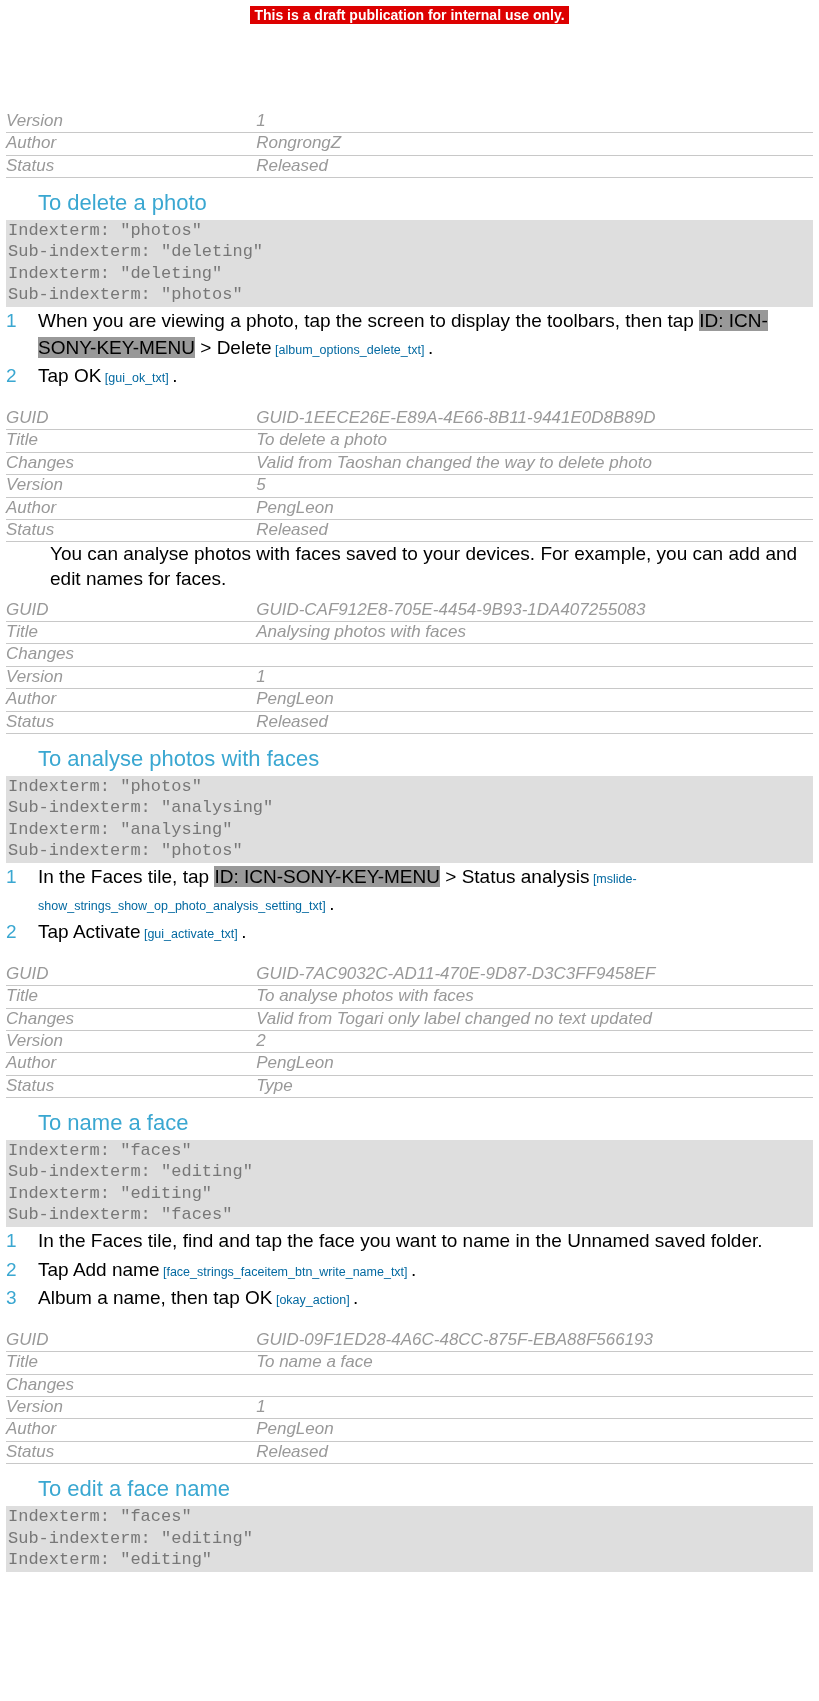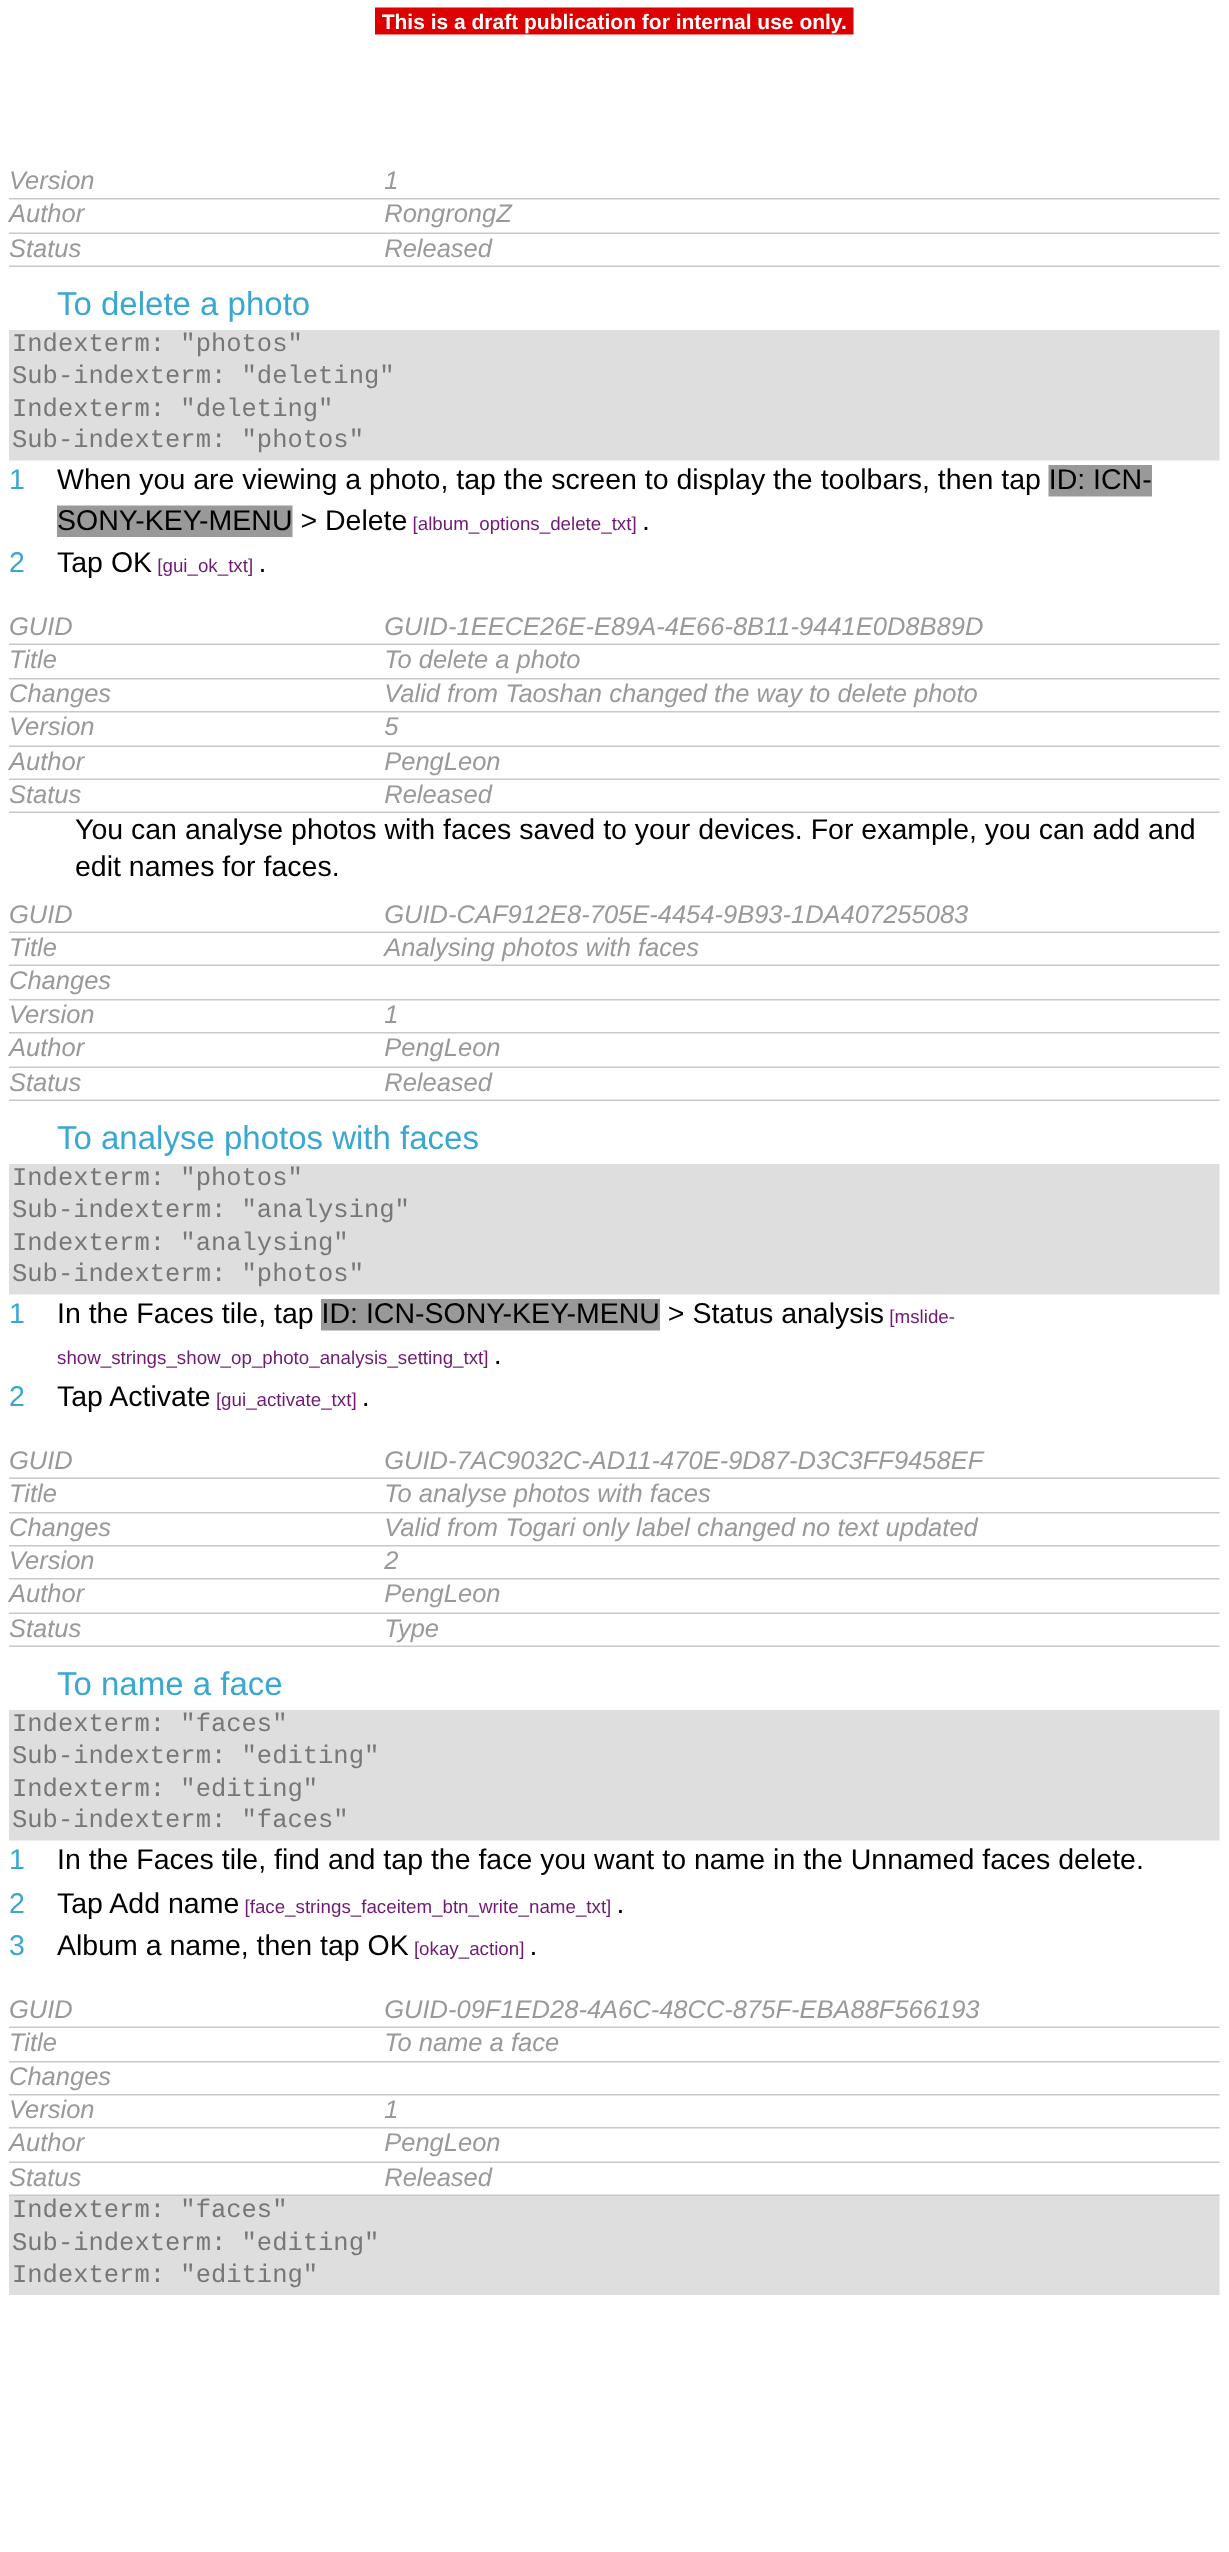--- a/index.html
+++ b/index.html
@@ -79,21 +79,21 @@
     font-size: 19px;
   }
   ol.steps li .txt {
     flex: 1;
   }
   .id-hl {
     background: #999;
     color: #000;
   }
   .ref {
-    color: #701a75;
+    color: #0369a1;
     font-size: 12.5px;
   }
 </style>
 </head>
 <body>
 
 <div class="banner-wrap"><span class="banner">This is a draft publication for internal use only.</span></div>
 
 <div class="content">
 
@@ -248,21 +248,21 @@
     </table>
 
 <h3 class="h-blue">To name a face</h3>
 <div class="indexterm" style="white-space:pre-line">Indexterm: "faces"
 Sub-indexterm: "editing"
 Indexterm: "editing"
 Sub-indexterm: "faces"</div>
 <ol class="steps">
   <li>
         <span class="num">1</span>
-    <span class="txt">In the Faces tile, find and tap the face you want to name in the Unnamed faces delete.</span>
+    <span class="txt">In the Faces tile, find and tap the face you want to name in the Unnamed saved folder.</span>
   </li>
   <li>
         <span class="num">2</span>
     <span class="txt">
       <span>Tap </span><span>Add name</span><span class="ref"> [face_strings_faceitem_btn_write_name_txt] </span><span>.</span>
     </span>
   </li>
   <li>
         <span class="num">3</span>
     <span class="txt">
@@ -294,17 +294,18 @@
           <td class="k">Author</td>
           <td>PengLeon</td>
         </tr>
   <tr>
           <td class="k">Status</td>
           <td>Released</td>
         </tr>
 </tbody>
     </table>
 
+<h3 class="h-blue">To edit a face name</h3>
 <div class="indexterm" style="white-space:pre-line">Indexterm: "faces"
 Sub-indexterm: "editing"
 Indexterm: "editing"</div>
 
 </div>
 
 </body></html>

